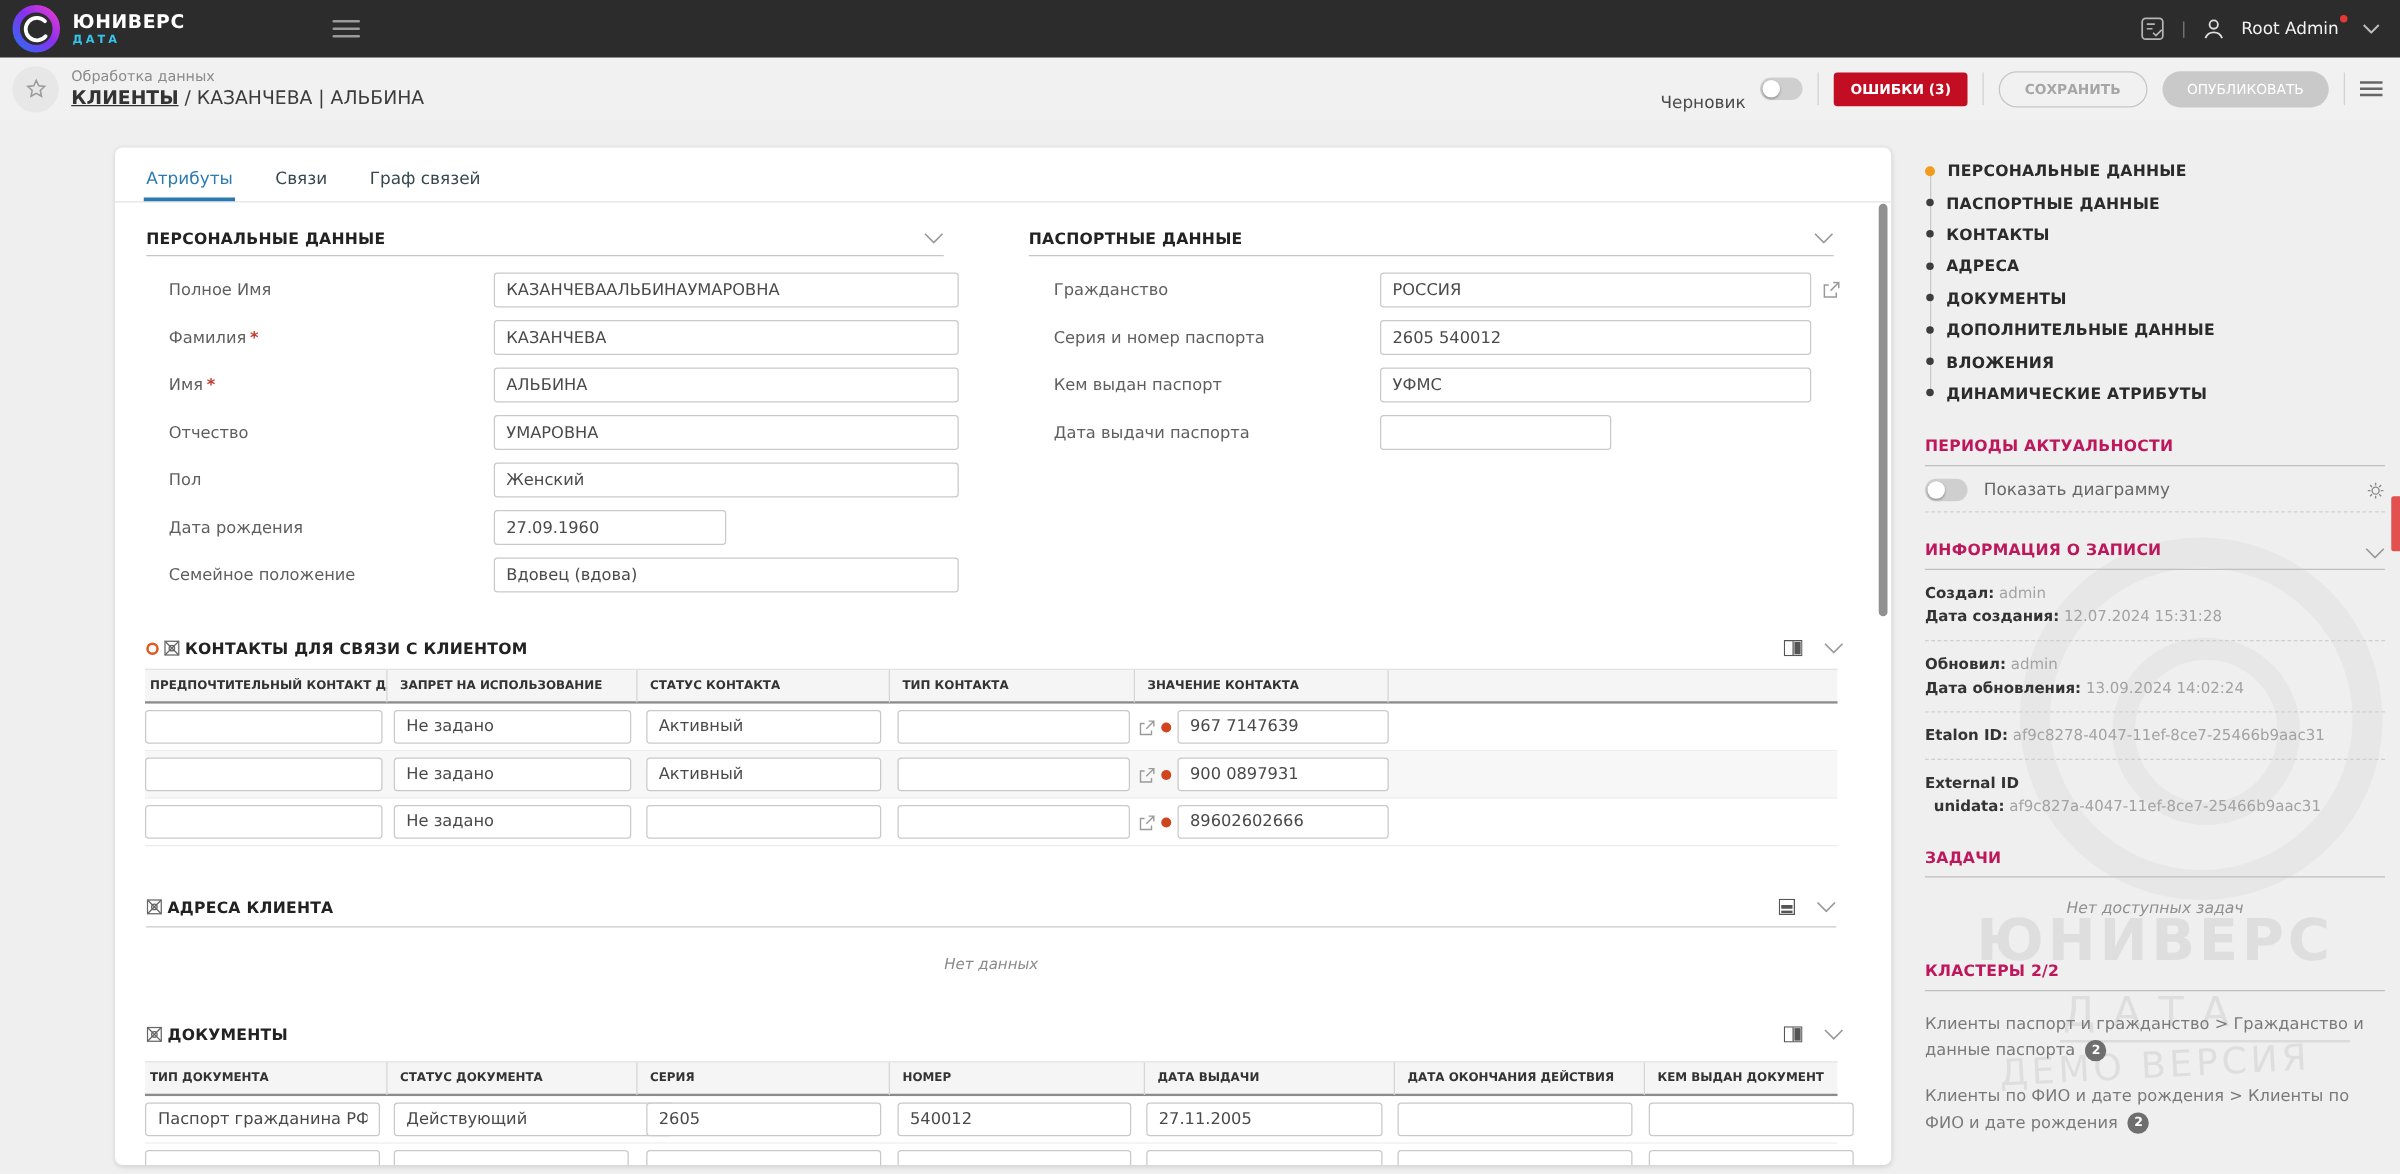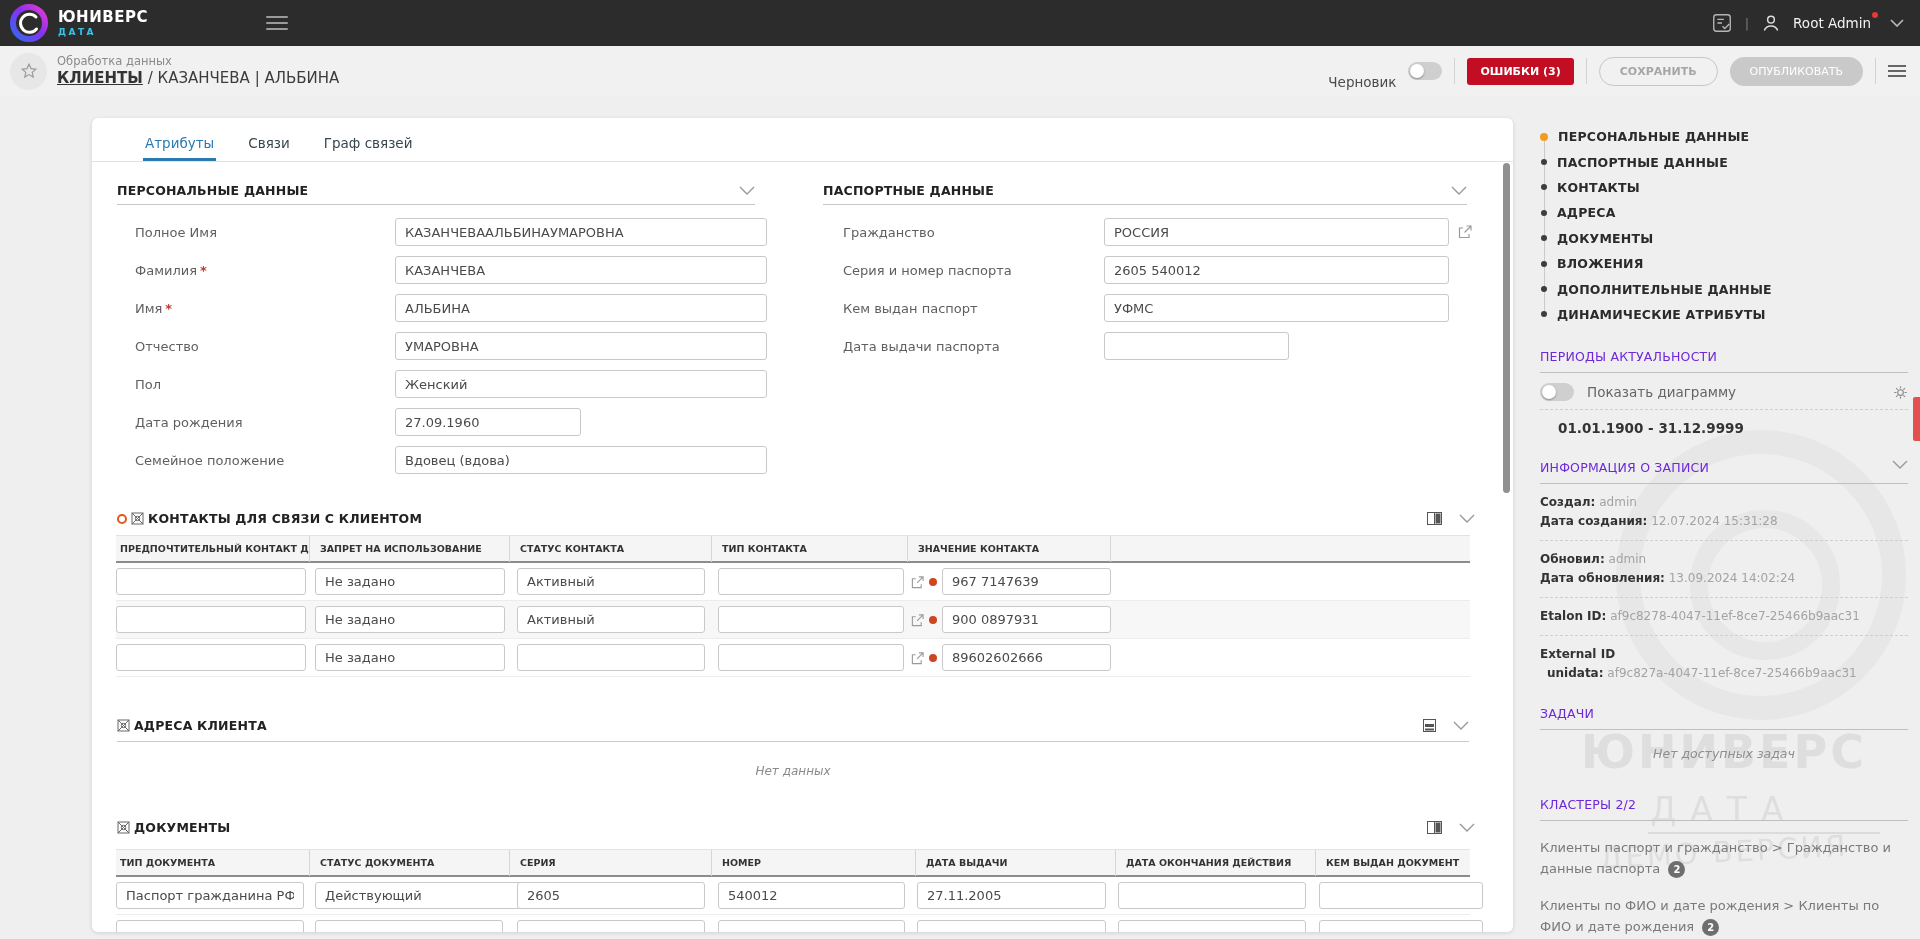--- a/index.html
+++ b/index.html
@@ -45,21 +45,21 @@
     padding:8px 20px; border-radius:16px; cursor:pointer; font-family:inherit; }
   .mini-burger { width:18px; cursor:pointer; }
   .mini-burger span { display:block; height:2px; background:#666; margin:3px 0; }
 
   
   .panel { position:absolute; left:92px; top:118px; width:1421px; height:814px; background:#fff;
     border-radius:6px; box-shadow:0 1px 4px rgba(0,0,0,.13); overflow:hidden; z-index:2; }
   .tabs { height:44px; border-bottom:1px solid #e3e3e3; display:flex; align-items:flex-end;
     gap:30px; padding-left:23px; }
   .tab { font-size:13.5px; color:#37474f; padding:10px 2px 10px; cursor:pointer; }
-  .tab.active { color:#2a7ab1; border-bottom:3px solid #2a7ab1; padding-bottom:7px;margin-left:28px; }
+  .tab.active { color:#2a7ab1; border-bottom:3px solid #2a7ab1; padding-bottom:7px; }
 
   .cols-wrap { display:flex; padding-left:25px; }
   .colL { width:660px; }
   .colR { width:660px; margin-left:46px; }
   .sec-title-row { display:flex; align-items:center; justify-content:space-between;
     padding-top:14px; height:43px; border-bottom:1px solid #c6c6c6; }
   .colL .sec-title-row { width:638px; }
   .colR .sec-title-row { width:644px; }
   .sec-title { font-size:12.5px; font-weight:bold; color:#222; letter-spacing:.2px; }
   .fields { margin-top:8px; }
@@ -119,22 +119,22 @@
 
   .sidebar { position:absolute; left:1540px; top:118px; width:368px; z-index:1; }
   .nav-list { position:relative; padding:6px 0 0 0; }
   .nav-line { position:absolute; left:4px; top:16px; bottom:10px; width:1px; background:#c9c9c9; }
   .nav-item { position:relative; display:flex; align-items:center; height:25.4px; cursor:pointer; }
   .bullet { width:6px; height:6px; border-radius:50%; background:#3d3d3d; margin:0 10px 0 1px;
     flex:0 0 auto; z-index:1; }
   .nav-item.active .bullet { background:#f29c1f; width:8px; height:8px; margin-left:0; }
   .nav-label { font-size:12.5px; font-weight:bold; color:#2b2b2b; letter-spacing:.2px; }
 
-  .side-sec-title { font-size:12.5px; font-weight:normal; color:#6d28d9; letter-spacing:.2px;
-    display:flex; justify-content:space-between; align-items:flex-start; }
+  .side-sec-title { font-size:12.5px; font-weight:bold; color:#be185d; letter-spacing:.2px;
+    display:flex; justify-content:space-between; align-items:flex-end; }
   .hr { border-top:1px solid #bfbfbf; margin-top:8px; }
   .dashed { border-top:1px dashed #cfcfcf; }
   .periods { margin-top:22px; }
   .toggle-row { display:flex; align-items:center; gap:13px; height:34px; margin-top:2px; }
   .toggle-label { font-size:13.5px; color:#666; flex:1; }
   .gear { cursor:pointer; display:inline-flex; }
   .range { font-size:13.5px; font-weight:bold; color:#333; padding:10px 0 2px 18px; }
   .rec-info { margin-top:22px; }
   .info-block { padding:9px 0; font-size:12px; line-height:19px; }
   .ilabel { font-weight:bold; color:#333; }
@@ -525,25 +525,25 @@
     <div class="nav-item">
         <span class="bullet"></span>
         <span class="nav-label">АДРЕСА</span>
       </div>
     <div class="nav-item">
         <span class="bullet"></span>
         <span class="nav-label">ДОКУМЕНТЫ</span>
       </div>
     <div class="nav-item">
         <span class="bullet"></span>
+        <span class="nav-label">ДОПОЛНИТЕЛЬНЫЕ ДАННЫЕ</span>
+      </div>
+    <div class="nav-item">
+        <span class="bullet"></span>
         <span class="nav-label">ВЛОЖЕНИЯ</span>
-      </div>
-    <div class="nav-item">
-        <span class="bullet"></span>
-        <span class="nav-label">ДОПОЛНИТЕЛЬНЫЕ ДАННЫЕ</span>
       </div>
     <div class="nav-item">
         <span class="bullet"></span>
         <span class="nav-label">ДИНАМИЧЕСКИЕ АТРИБУТЫ</span>
       </div>
   </div>
 
   <div class="periods">
     <div class="side-sec-title">
         <span>ПЕРИОДЫ АКТУАЛЬНОСТИ</span>
@@ -555,21 +555,20 @@
         </span>
       <span class="toggle-label">Показать диаграмму</span>
       <span class="gear">
         <svg width="15" height="15" viewBox="0 0 24 24" fill="none" stroke="#8a8a8a" stroke-width="1.8">
           <circle cx="12" cy="12" r="4.5"></circle>
           <path d="M12 2v3.5M12 18.5V22M2 12h3.5M18.5 12H22M4.9 4.9l2.5 2.5M16.6 16.6l2.5 2.5M19.1 4.9l-2.5 2.5M7.4 16.6l-2.5 2.5"></path>
         </svg>
       </span>
     </div>
     <div class="dashed"></div>
-    <div class="range">01.01.1900 - 31.12.9999</div>
   </div>
 
   <div class="rec-info">
     <div class="side-sec-title">
       <span>ИНФОРМАЦИЯ О ЗАПИСИ</span>
       <span style="display:inline-flex">
         <svg width="16" height="9" viewBox="0 0 16 9">
             <path d="M1 1l7 7 7-7" fill="none" stroke="#999" stroke-width="1.4"></path>
           </svg>
       </span>

